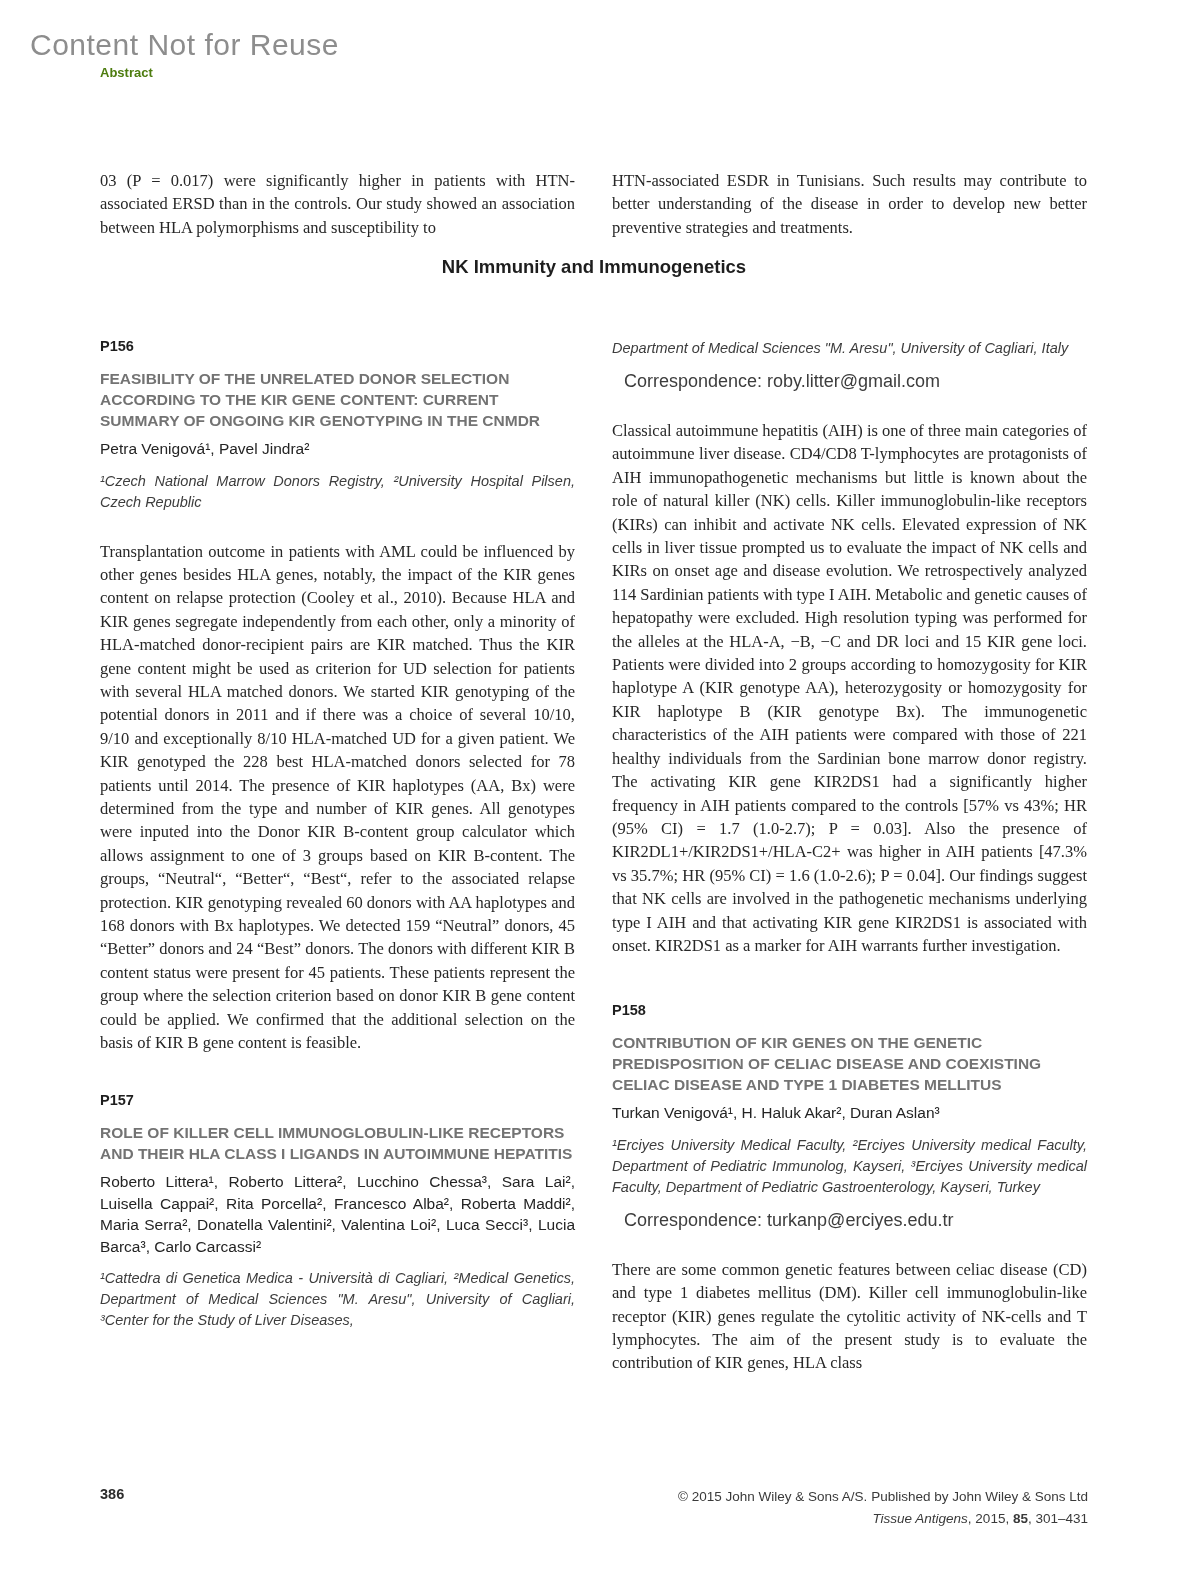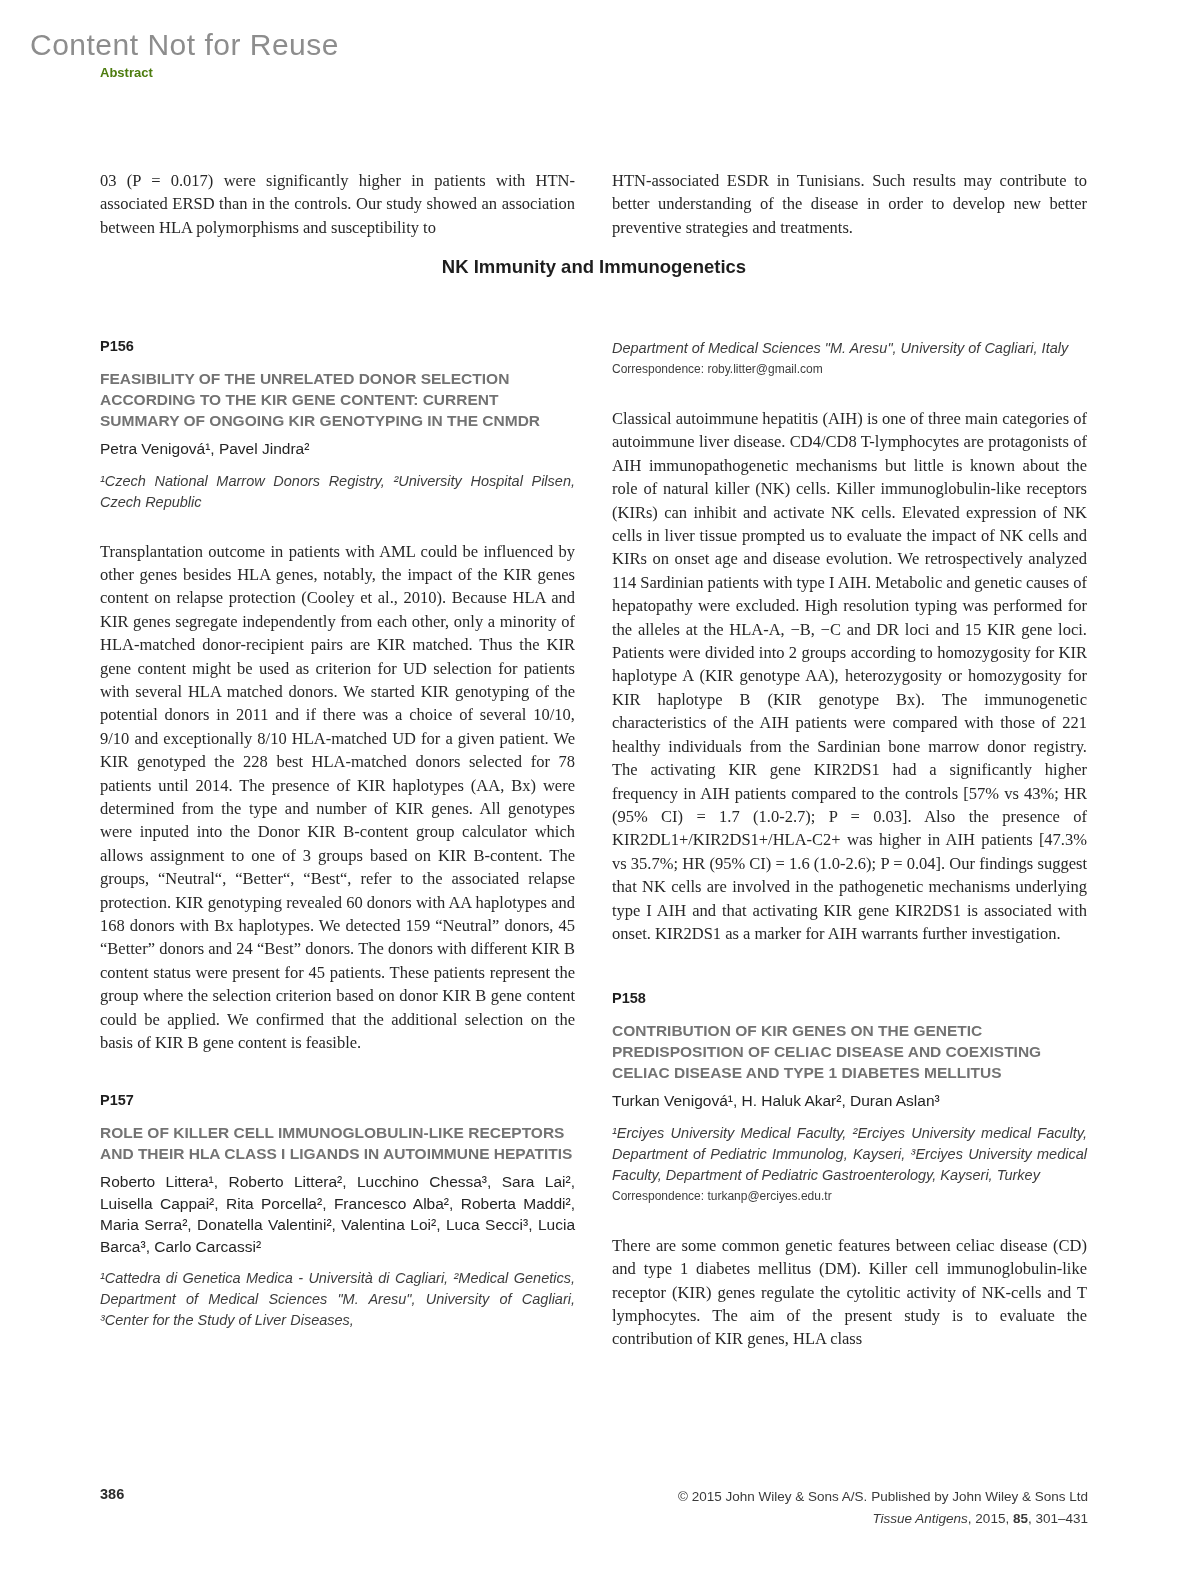--- a/index.html
+++ b/index.html
@@ -44,22 +44,22 @@
   }
   .abs-authors {
     font-family:"Liberation Sans", sans-serif; font-size:15.5px; line-height:21.5px;
     color:#242424; text-align:justify; margin:0 0 11px 0;
   }
   .abs-affil {
     font-family:"Liberation Sans", sans-serif; font-style:italic;
     font-size:14.5px; line-height:21px; color:#3d3d3d; text-align:justify; margin:0;
   }
   .abs-corr {
-    font-family:"Liberation Sans", sans-serif; font-size:12px; line-height:21px;
-    color:#3d3d3d; margin:0;
+    font-family:"Liberation Sans", sans-serif; font-size:18px; line-height:21px;
+    color:#3d3d3d; margin:12px;
   }
   .abs-body { margin:27px 0 0 0; }
   .section-p156 { margin:0 0 38px 0; }
   .section-p158 { margin:45px 0 0 0; }
   .footer {
     position:absolute; left:100px; top:1486px; width:988px;
     display:flex; justify-content:space-between; align-items:flex-start;
   }
   .page-number {
     font-family:"Liberation Sans", sans-serif; font-weight:bold;

